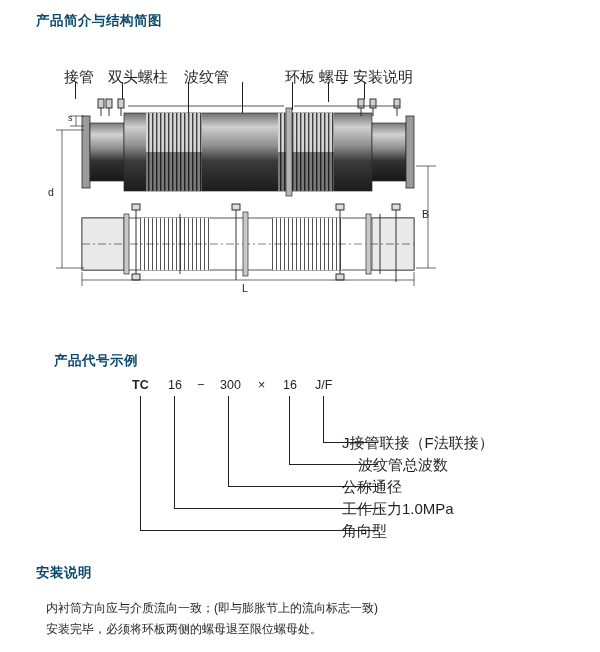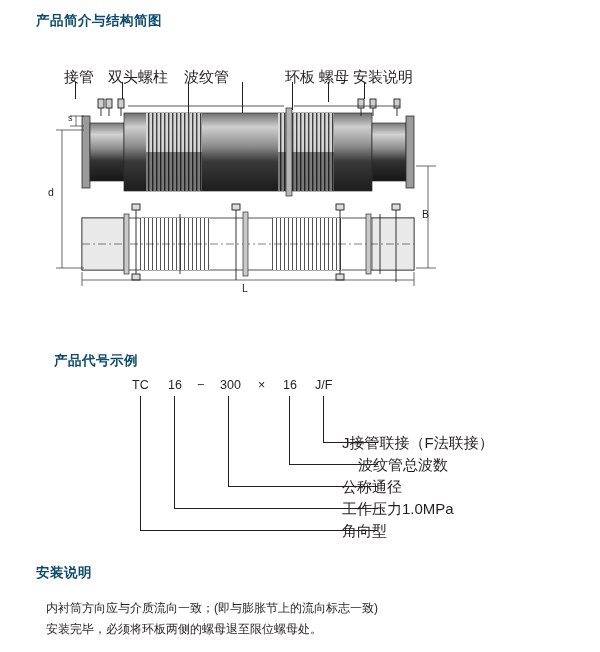--- a/index.html
+++ b/index.html
@@ -236,21 +236,21 @@
   </svg>
 
   <div class="dim-label" style="left:28px; top:45px; font-size:9px;">s</div>
   <div class="dim-label" style="left:8px; top:118px;">d</div>
   <div class="dim-label" style="left:382px; top:140px;">B</div>
   <div class="dim-label" style="left:202px; top:214px;">L</div>
 </div>
 
 <div id="figure2">
 
-  <div class="code-token" style="left:92px;  top:0px;">TC</div>
+  <div class="code-token" style="left:92px;  top:0px;font-weight:bold;">TC</div>
   <div class="code-token" style="left:128px; top:0px;">16</div>
   <div class="code-token" style="left:157px; top:0px;">−</div>
   <div class="code-token" style="left:180px; top:0px;">300</div>
   <div class="code-token" style="left:218px; top:0px;">×</div>
   <div class="code-token" style="left:243px; top:0px;">16</div>
   <div class="code-token" style="left:275px; top:0px;">J/F</div>
 
   <div class="v-line" style="left:283px; top:18px; height:46px;"></div>
   <div class="h-line" style="left:283px; top:64px; width:55px;"></div>
 

